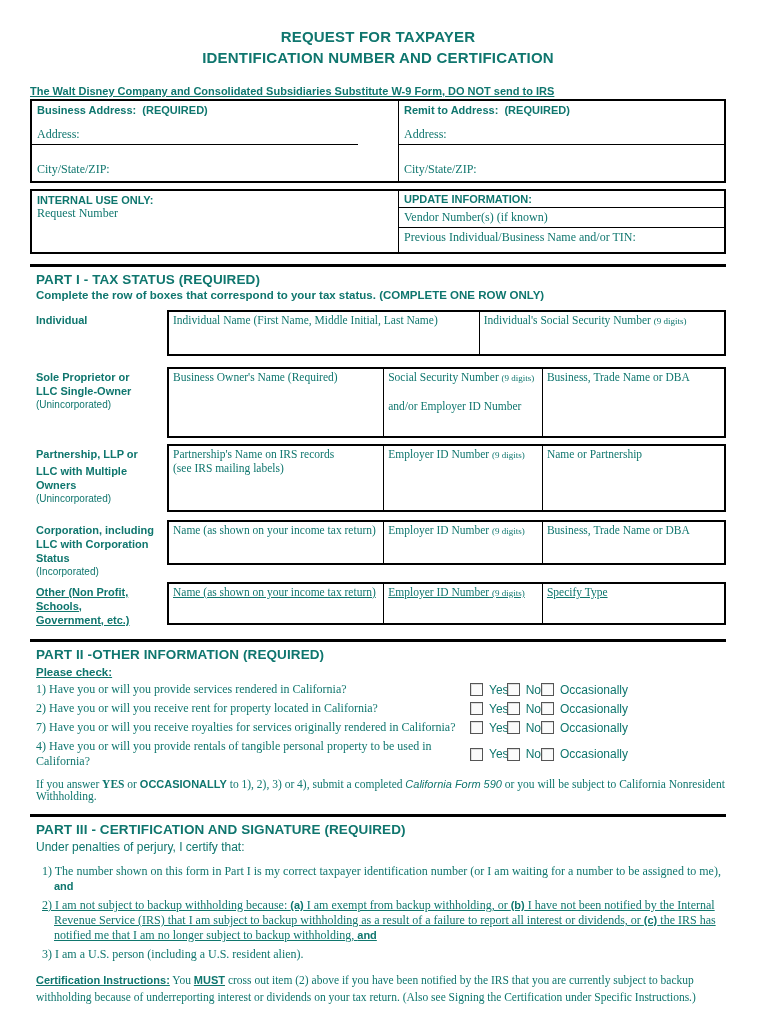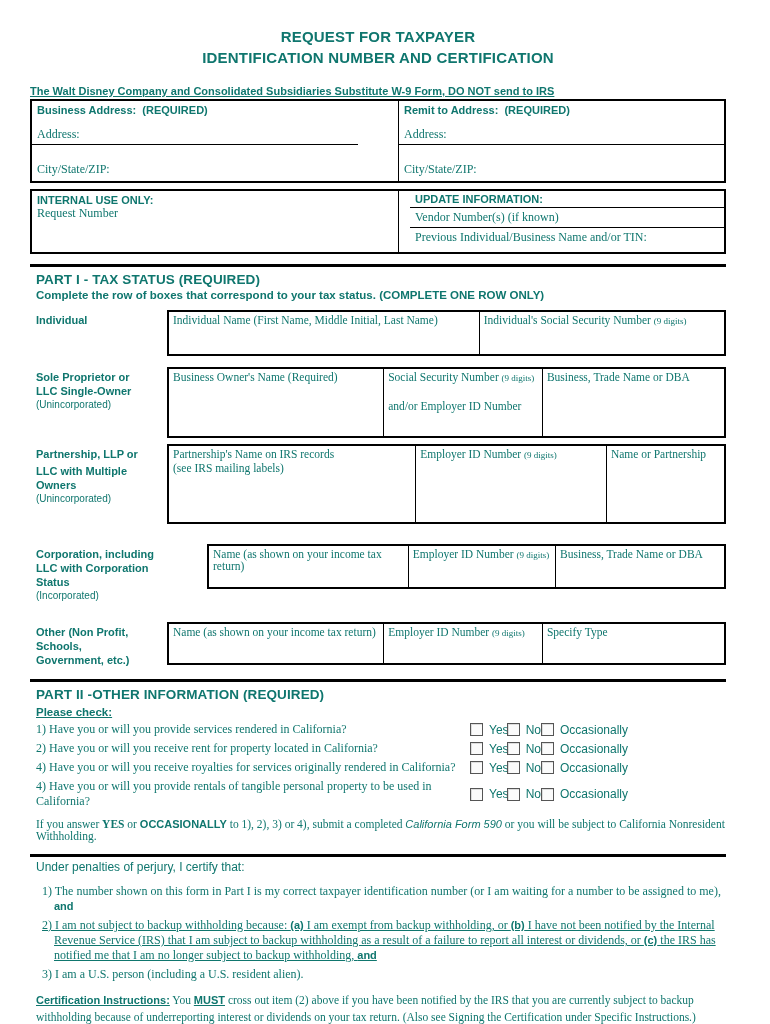--- a/index.html
+++ b/index.html
@@ -29,39 +29,39 @@
   .grid2{display:grid; grid-template-columns:1fr 1fr;}
   .vline{border-left:1.5px solid #000;}
 
   .addr-top{height:43px; display:flex; flex-direction:column; justify-content:space-between; padding:3px 5px 2px; box-sizing:border-box;}
   .addr-bottom{height:37px; border-top:1px solid #000; display:flex; align-items:flex-end; padding:0 5px 4px; box-sizing:border-box;}
   .cell-header{font-size:11px;}
   .field-label{font-size:12px;}
 
   .iu-table{margin-top:6px;}
   .iu-left{padding:3px 5px; box-sizing:border-box;}
-  .iu-right > div{box-sizing:border-box; padding:2px 5px;margin-left:11px;}
+  .iu-right > div{box-sizing:border-box; padding:2px 5px;}
   .iu-row-b{border-bottom:1px solid #000;}
   .iu-table .grid-inner{min-height:60px;}
 
   .rule{border-top:3px solid #000; margin-top:10px;}
   .part-heading{font-size:13.5px; margin-top:5px; padding-left:6px; letter-spacing:.1px;}
   .part-subheading{font-size:11.5px; margin-top:2px; padding-left:6px;}
 
   
   .tax-row{display:flex; margin-left:6px;}
   .tax-label{width:131px; flex:0 0 131px; padding-top:3px; box-sizing:border-box;}
   .tax-label .l1{font-size:11px; line-height:14px;}
   .tax-label .l2{font-size:10px; line-height:13px; font-family:"Liberation Sans",sans-serif;}
   .tax-table{flex:1; display:grid; border:2px solid #000; box-sizing:border-box;}
   .cols-2{grid-template-columns:55.8% 44.2%;}
   .cols-3{grid-template-columns:38.6% 28.6% 32.8%;}
   .tax-cell{border-left:1px solid #000; padding:2px 4px; font-size:11.5px; box-sizing:border-box;}
   .tax-cell:first-child{border-left:none;}
-  .h48{height:46px;} .h73{height:71px;} .h70{height:80px;gap:32px;} .h47{height:45px;} .h46{height:43px;}
+  .h48{height:46px;} .h73{height:71px;} .h70{height:68px;} .h47{height:45px;} .h46{height:43px;}
   .cell-line2{margin-top:17px;}
   .cell-line2-tight{margin-top:2px;}
 
   
   .please-check{font-size:11.5px; margin-top:4px; padding-left:6px;}
   .q-row{display:flex; align-items:center; margin-top:4px; padding-left:6px;}
   .q-row .q{flex:0 0 434px; font-size:12px;}
   .opts{display:flex; align-items:center;}
   .opt{display:flex; align-items:center; gap:6px; box-sizing:border-box;}
   .opt-yes{width:49px;} .opt-no{width:22px;justify-content:flex-end;} .opt-occ{width:110px;}
@@ -178,41 +178,41 @@
       <div class="tax-cell serif">
         <span>Employer ID Number</span>
         <span class="small-sup">(9 digits)</span>
       </div>
       <div class="tax-cell serif">
         <span>Name or Partnership</span>
       </div>
     </div>
   </div>
 
-  <div class="tax-row" style="margin-top:20px;gap:40px;">
+  <div class="tax-row" style="margin-top:8px;">
     <div class="tax-label">
       <div class="l1 sans-bold">Corporation, including</div>
       <div class="l1 sans-bold">LLC with Corporation Status</div>
       <div class="l2">(Incorporated)</div>
     </div>
     <div class="tax-table cols-3 h47">
       <div class="tax-cell serif">
         <span>Name (as shown on your income tax return)</span>
       </div>
       <div class="tax-cell serif">
         <span>Employer ID Number</span>
         <span class="small-sup">(9 digits)</span>
       </div>
       <div class="tax-cell serif">
         <span>Business, Trade Name or DBA</span>
       </div>
     </div>
   </div>
 
-  <div class="tax-row" style="margin-top:20px;">
+  <div class="tax-row" style="margin-top:4px;text-decoration:underline;">
     <div class="tax-label">
       <div class="l1 sans-bold">Other (Non Profit, Schools,</div>
       <div class="l1 sans-bold">Government, etc.)</div>
     </div>
     <div class="tax-table cols-3 h46">
       <div class="tax-cell serif">
         <span>Name (as shown on your income tax return)</span>
       </div>
       <div class="tax-cell serif">
         <span>Employer ID Number</span>
@@ -256,21 +256,21 @@
           <span class="cb"></span>
           <span class="opt-label sans">No</span>
         </div>
       <div class="opt opt-occ">
           <span class="cb"></span>
           <span class="opt-label sans">Occasionally</span>
         </div>
     </div>
   </div>
   <div class="q-row">
-    <div class="q serif">4) Have you or will you receive royalties for services originally rendered in California?</div>
+    <div class="q serif">7) Have you or will you receive royalties for services originally rendered in California?</div>
     <div class="opts">
       <div class="opt opt-yes">
           <span class="cb"></span>
           <span class="opt-label sans">Yes</span>
         </div>
       <div class="opt opt-no">
           <span class="cb"></span>
           <span class="opt-label sans">No</span>
         </div>
       <div class="opt opt-occ">
@@ -295,20 +295,21 @@
           <span class="opt-label sans">Occasionally</span>
         </div>
     </div>
   </div>
 
   <div class="ca-note">
     <span>If you answer </span><b class="serif">YES</b><span> or </span><b class="sans" style="font-size:11px;">OCCASIONALLY</b><span> to 1), 2), 3) or 4), submit a completed </span><span class="italic-sans" style="font-size:11px;">California Form 590</span><span> or you will be subject to California Nonresident Withholding.</span>
   </div>
 
   <div class="rule" style="margin-top:12px;"></div>
+  <div class="part-heading sans-bold">PART III - CERTIFICATION AND SIGNATURE (REQUIRED)</div>
   <div class="p3-intro sans">Under penalties of perjury, I certify that:</div>
 
   <div class="p3-item p3-item-first serif">
     <span>1) The number shown on this form in Part I is my correct taxpayer identification number (or I am waiting for a number to be assigned to me), </span><b class="sans" style="font-size:11px;">and</b>
   </div>
   <div class="p3-item serif" style="margin-top:4px;text-decoration:underline;">
     <span>2) I am not subject to backup withholding because: </span><b class="sans" style="font-size:11px;">(a)</b><span> I am exempt from backup withholding, or </span><b class="sans" style="font-size:11px;">(b)</b><span> I have not been notified by the Internal Revenue Service (IRS) that I am subject to backup withholding as a result of a failure to report all interest or dividends, or </span><b class="sans" style="font-size:11px;">(c)</b><span> the IRS has notified me that I am no longer subject to backup withholding, </span><b class="sans" style="font-size:11px;">and</b>
   </div>
   <div class="p3-item serif" style="margin-top:4px;">3) I am a U.S. person (including a U.S. resident alien).</div>
 

